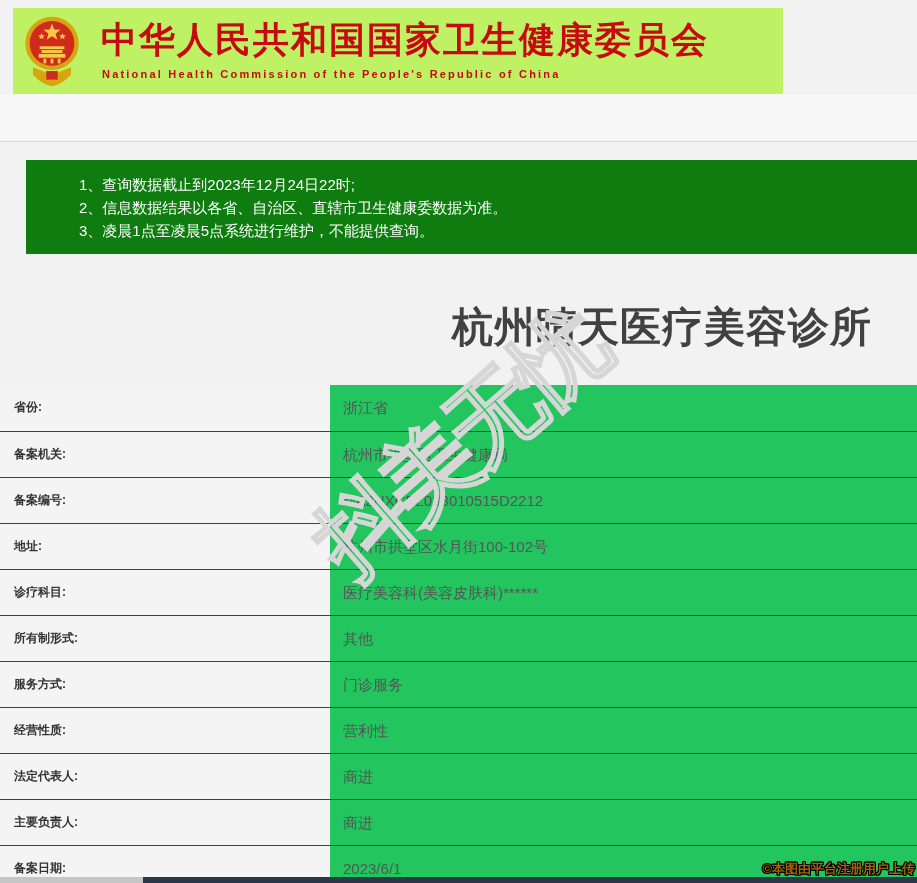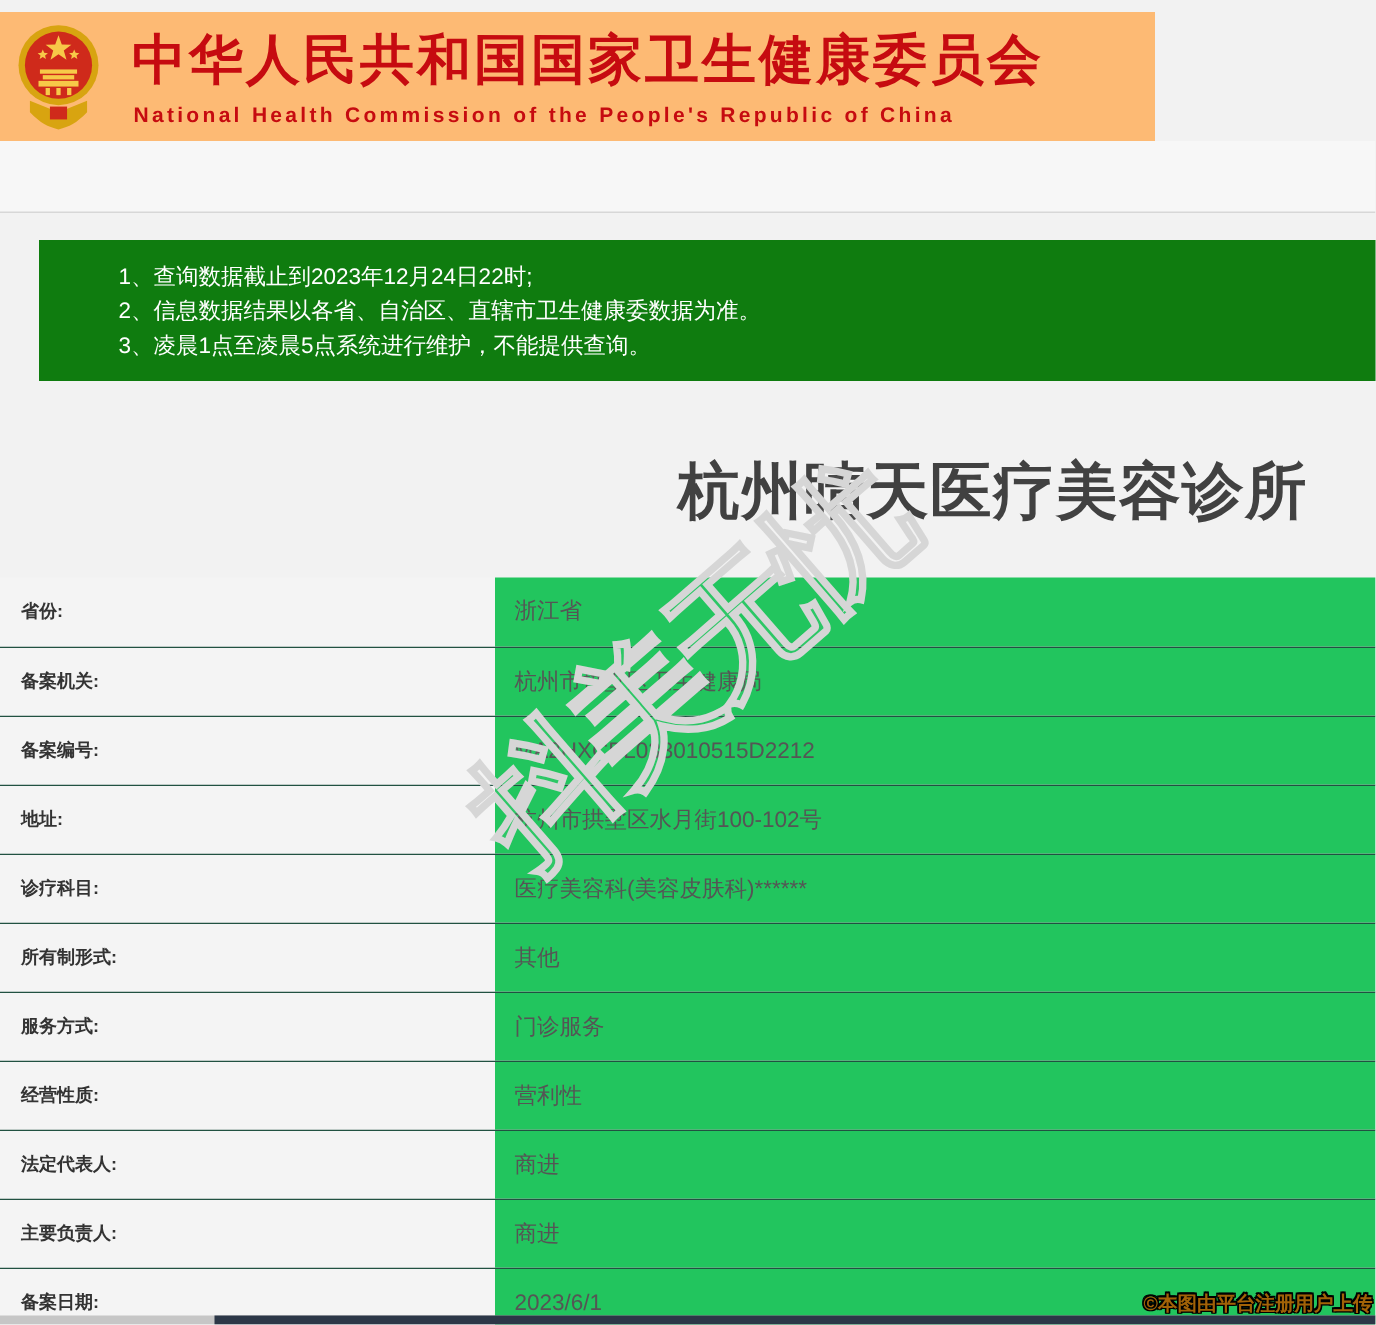--- a/index.html
+++ b/index.html
@@ -6,32 +6,32 @@
   body{
     width:917px;height:883px;
     background:#f2f2f2;
     font-family:"Liberation Sans","DejaVu Sans",sans-serif;
     overflow:hidden;position:relative;
   }
   .stage{position:absolute;left:0;top:0;width:917px;height:883px;overflow:hidden;}
 
   
   .logo-block{
-    position:absolute;left:0;top:8px;width:770px;height:86px;
-    background:#fdba74;
+    position:absolute;left:13px;top:8px;width:770px;height:86px;
+    background:#bef264;
   }
   .emblem{position:absolute;left:10px;top:4px;width:58px;height:80px;}
   .title-cn{
     position:absolute;left:88px;top:8px;
     font-size:36px;font-weight:bold;color:var(--brand-red);
     letter-spacing:2px;white-space:nowrap;
   }
   .title-en{
     position:absolute;left:89px;top:60px;
-    font-size:14px;font-weight:bold;color:var(--brand-red);
+    font-size:11px;font-weight:bold;color:var(--brand-red);
     letter-spacing:2.2px;white-space:nowrap;
   }
   .subheader-strip{
     position:absolute;left:0;top:94px;width:917px;height:47px;
     background:#f7f7f7;border-bottom:1px solid #d7d7d7;
   }
 
   
   .notice-box{
     position:absolute;left:10px;top:160px;width:907px;height:94px;

